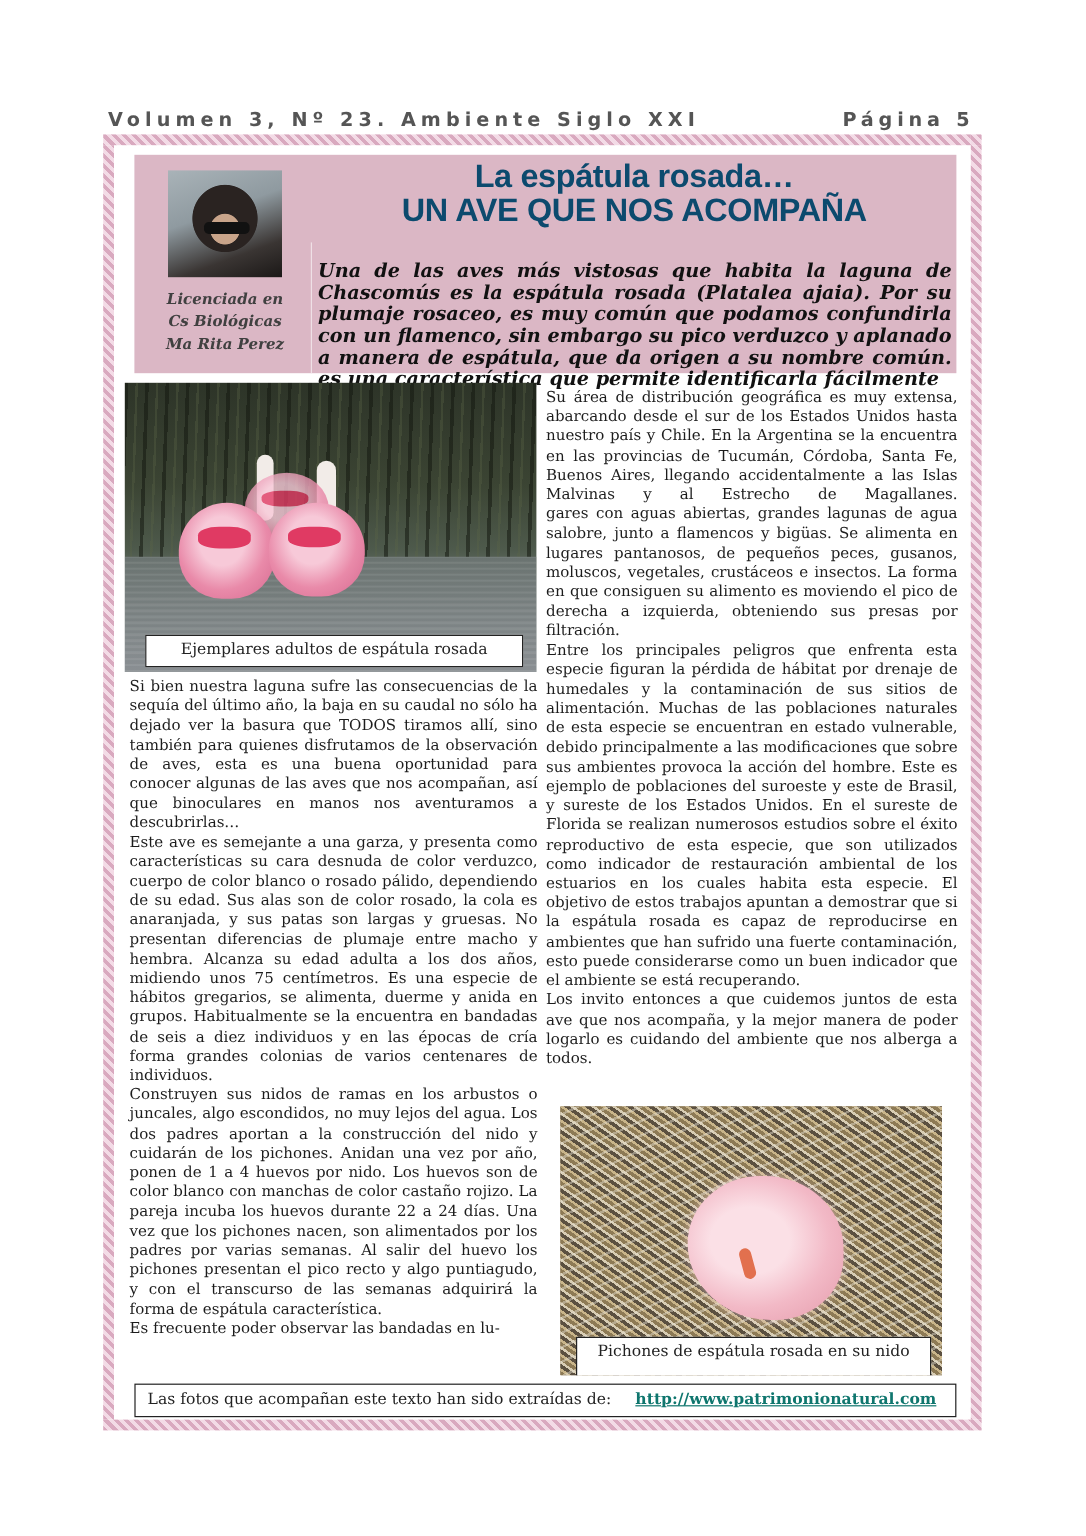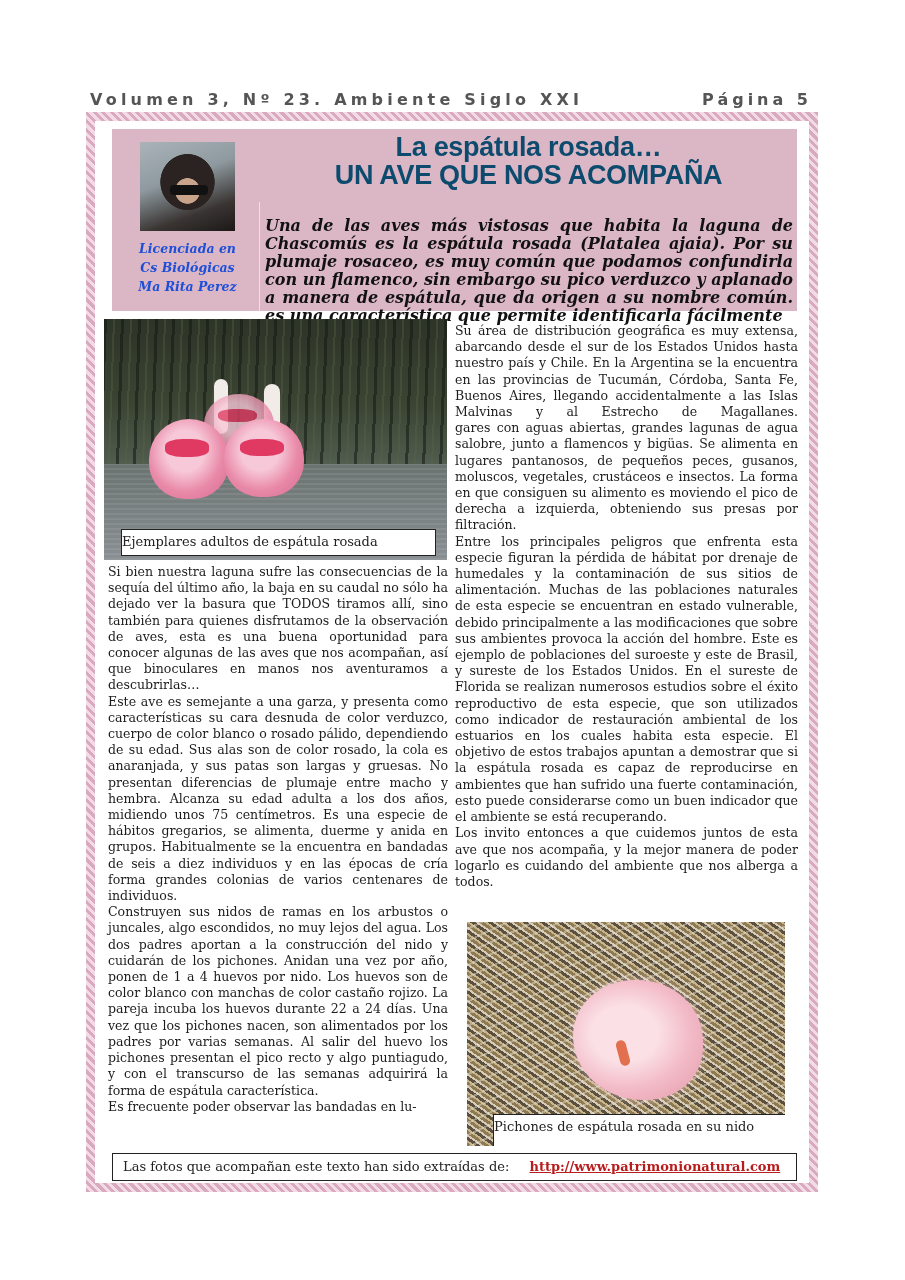--- a/index.html
+++ b/index.html
@@ -14,55 +14,55 @@
          border:9px solid #e3bfd0;
          border-image: repeating-linear-gradient(45deg, #d9a9bf 0 3px, #f3dbe6 3px 6px) 9; }
   .header-box { position:absolute; left:112px; top:129px; width:685px; height:182px; background:#dbb7c5; }
   .header-box .divider { position:absolute; left:147px; top:73px; width:1px; height:109px; background:#efe0e6; }
   .author-photo { position:absolute; left:28px; top:13px; width:95px; height:89px;
          background: radial-gradient(ellipse at 50% 55%, #c9a48a 0 18%, transparent 19%),
                      radial-gradient(ellipse at 50% 45%, #2a2321 0 40%, transparent 41%),
                      linear-gradient(160deg, #a9b3b8 0%, #8f9aa0 40%, #3a3533 75%, #1b1817 100%); }
   .author-photo .glasses { position:absolute; left:30px; top:43px; width:38px; height:10px; background:#111; border-radius:4px; }
   .author-caption { position:absolute; left:8px; top:110px; width:135px; text-align:center;
-         font-style:italic; font-weight:bold; font-size:12.5px; line-height:19px; color:#1d4ed8; }
+         font-style:italic; font-weight:bold; font-size:12.5px; line-height:19px; color:#404040; }
   .title { position:absolute; left:148px; top:4px; width:537px; text-align:center;
          font-family:"Liberation Sans", sans-serif; font-weight:bold; font-size:27px; line-height:28px; color:#0c4a6e; letter-spacing:-0.3px; }
   .lede { position:absolute; left:153px; top:88px; width:528px; text-align:justify;
          font-style:italic; font-weight:bold; font-size:16px; line-height:18px; color:#111; }
   .photo-adults { position:absolute; left:104px; top:319px; width:343px; height:241px; overflow:hidden;
          background: linear-gradient(180deg, #2d3428 0%, #3b4433 35%, #4e5a4c 58%, #6c756f 70%, #7e8688 100%); }
   .reeds { position:absolute; inset:0;
          background: repeating-linear-gradient(92deg, rgba(20,24,16,0.55) 0 3px, transparent 3px 9px, rgba(90,100,70,0.35) 9px 11px, transparent 11px 17px);
          height:62%; }
   .water { position:absolute; left:0; top:60%; width:100%; height:40%;
          background: repeating-linear-gradient(0deg, rgba(255,255,255,0.08) 0 2px, transparent 2px 5px), linear-gradient(180deg,#6a7370,#8a8f93); }
   .bird { position:absolute; border-radius:50% 50% 45% 45%; background: radial-gradient(ellipse at 45% 40%, #f7c9d8 0 30%, #e98aa9 60%, #d5688f 100%); }
   .bird .wing { position:absolute; left:20%; top:25%; width:55%; height:22%; background:#e03a63; border-radius:40%; }
   .neck { position:absolute; background:#f2ece8; border-radius:8px; }
-  .caption-box { position:absolute; background:#fff; border:1.5px solid #222; 
+  .caption-box { position:absolute; background:#fff; border:1.5px solid #222; text-align:center;
          font-size:13px; color:#222; box-sizing:border-box; }
   .cap-adults { left:17px; top:210px; width:315px; height:27px; line-height:24px; }
   .col { position:absolute; font-size:12.55px; line-height:16.2px; text-align:justify; color:#1c1c1c; hyphens:manual; }
   .col p { margin:0; }
   .col-left { left:108px; top:564px; width:340px; }
   .col-right { left:455px; top:323px; width:343px; }
   .spread { text-align-last:justify; }
   .photo-chicks { position:absolute; left:467px; top:922px; width:318px; height:224px; overflow:hidden;
          background: repeating-linear-gradient(35deg, #8d7a55 0 3px, #c9b58a 3px 5px, #5b5040 5px 8px, #d8cdb4 8px 10px),
                      #8d7a55; }
   .photo-chicks .twigs { position:absolute; inset:0;
          background: repeating-linear-gradient(-25deg, rgba(230,225,210,0.45) 0 2px, transparent 2px 11px); }
   .chick { position:absolute; left:106px; top:58px; width:130px; height:120px; border-radius:48% 52% 45% 55%;
          background: radial-gradient(ellipse at 40% 45%, #fbe0e6 0 30%, #f2b9c6 60%, #e49aaa 100%); box-shadow:0 0 8px rgba(255,220,230,0.6); }
   .chick .beak { position:absolute; left:45px; top:60px; width:10px; height:26px; background:#e2704e; border-radius:5px; transform:rotate(-15deg); }
-  .cap-chicks { left:26px; top:192px; width:296px; height:35px; line-height:23px; }
+  .cap-chicks { left:13px; top:192px; width:296px; height:35px; line-height:23px; }
   .source-box { position:absolute; left:112px; top:1153px; width:685px; height:28px; border:1.5px solid #222; box-sizing:border-box;
          font-size:13px; line-height:25px; padding-left:10px; color:#222; }
-  .source-box a { font-weight:bold; color:#b91c1c; text-decoration:underline;padding-left:16px; }
+  .source-box a { font-weight:bold; color:#0f766e; text-decoration:underline;padding-left:16px; }
 </style>
 </head>
 <body>
 
 <div class="running-header">
   <span class="left">Volumen 3, Nº 23. Ambiente Siglo XXI</span>
   <span class="right">Página 5</span>
 </div>
 
 <div class="frame"></div>

